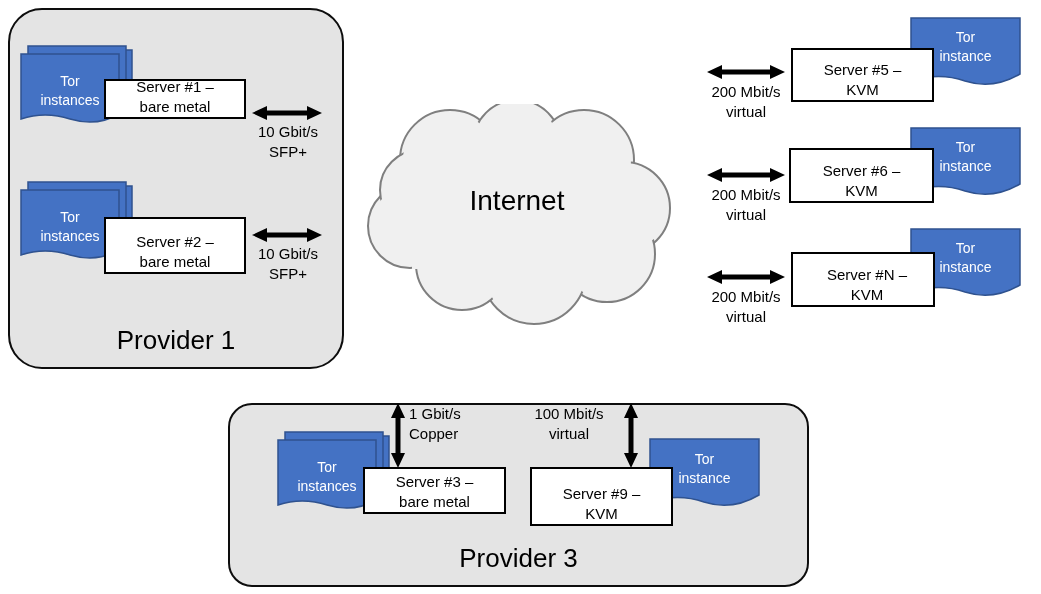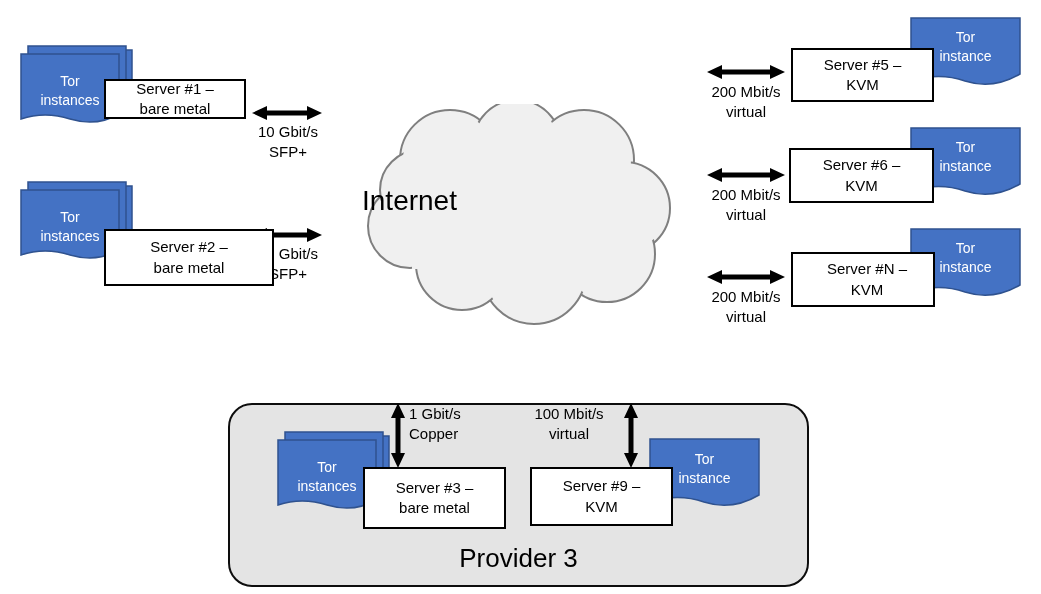--- a/index.html
+++ b/index.html
@@ -32,21 +32,21 @@
   #provider1 .provider-label { bottom: 12px; }
   #provider2 .provider-label { bottom: 12px; }
   #provider3 .provider-label { bottom: 12px; }
 
   
   .server-box {
     position: absolute;
     background: #ffffff;
     border: 2.5px solid #000000;
     display: flex;
-    align-items: center;
+    align-items: flex-end;
     justify-content: center;
     text-align: center;
     font-size: 15px;
     line-height: 1.35;
     color: #000;
     z-index: 6;
   }
 
   
   .tor-shape {
@@ -79,31 +79,34 @@
     z-index: 5;
     white-space: nowrap;
   }
 
   
   #cloud { position: absolute; left: 362px; top: 104px; width: 310px; height: 222px; z-index: 2; }
   #cloud svg { display: block; }
   #cloud-label {
     position: absolute;
     left: 362px; top: 185px; width: 310px;
-    text-align: left;
+    text-align: center;
     font-size: 28px;
     color: #000;
     z-index: 3;
   }
 </style>
 </head>
 <body>
 
 <div id="stage">
 
+  <div class="provider" id="provider1">
+    <div class="provider-label">Provider 1</div>
+  </div>
 
   <div class="tor-shape" style="left:18px; top:42px;">
     <svg width="118" height="86" viewBox="0 0 118 86">
       <path d="M16 8 H114 V62 Q92 74 65 66 Q40 58 16 66 Z" fill="#4472C4" stroke="#2F528F" stroke-width="1.5"></path>
       <path d="M10 4 H108 V58 Q86 70 59 62 Q34 54 10 62 Z" fill="#4472C4" stroke="#2F528F" stroke-width="1.5"></path>
       <path d="M3 12 H101 V72 Q79 85 52 77 Q27 69 3 77 Z" fill="#4472C4" stroke="#2F528F" stroke-width="1.5"></path>
     </svg>
   </div>
   <div class="tor-label" style="left:21px; top:72px; width:98px;">
     <div>Tor</div>
@@ -134,21 +137,21 @@
       <path d="M16 8 H114 V62 Q92 74 65 66 Q40 58 16 66 Z" fill="#4472C4" stroke="#2F528F" stroke-width="1.5"></path>
       <path d="M10 4 H108 V58 Q86 70 59 62 Q34 54 10 62 Z" fill="#4472C4" stroke="#2F528F" stroke-width="1.5"></path>
       <path d="M3 12 H101 V72 Q79 85 52 77 Q27 69 3 77 Z" fill="#4472C4" stroke="#2F528F" stroke-width="1.5"></path>
     </svg>
   </div>
   <div class="tor-label" style="left:21px; top:208px; width:98px;">
     <div>Tor</div>
     <div>instances</div>
   </div>
 
-  <div class="server-box" style="left:104px; top:217px; width:170px; height:57px;margin-top:12px;">
+  <div class="server-box" style="left:104px; top:217px; width:142px; height:57px;">
     <span>
       <span>Server #2 –</span><br>
       <span>bare metal</span>
     </span>
   </div>
 
   <div class="arrow" style="left:252px; top:226px;">
     <svg width="70" height="18" viewBox="0 0 70 18">
       <line x1="12" y1="9" x2="58" y2="9" stroke="#000" stroke-width="5"></line>
       <polygon points="0,9 15,2 15,16" fill="#000"></polygon>
@@ -286,21 +289,21 @@
       <path d="M16 8 H114 V62 Q92 74 65 66 Q40 58 16 66 Z" fill="#4472C4" stroke="#2F528F" stroke-width="1.5"></path>
       <path d="M10 4 H108 V58 Q86 70 59 62 Q34 54 10 62 Z" fill="#4472C4" stroke="#2F528F" stroke-width="1.5"></path>
       <path d="M3 12 H101 V72 Q79 85 52 77 Q27 69 3 77 Z" fill="#4472C4" stroke="#2F528F" stroke-width="1.5"></path>
     </svg>
   </div>
   <div class="tor-label" style="left:278px; top:458px; width:98px;">
     <div>Tor</div>
     <div>instances</div>
   </div>
 
-  <div class="server-box" style="left:363px; top:467px; width:143px; height:62px;">
+  <div class="server-box" style="left:363px; top:467px; width:143px; height:47px;">
     <span>
       <span>Server #3 –</span><br>
       <span>bare metal</span>
     </span>
   </div>
 
   <div class="arrow" style="left:389px; top:403px;">
     <svg width="18" height="65" viewBox="0 0 18 65">
       <line x1="9" y1="12" x2="9" y2="53" stroke="#000" stroke-width="5"></line>
       <polygon points="9,0 2,15 16,15" fill="#000"></polygon>

